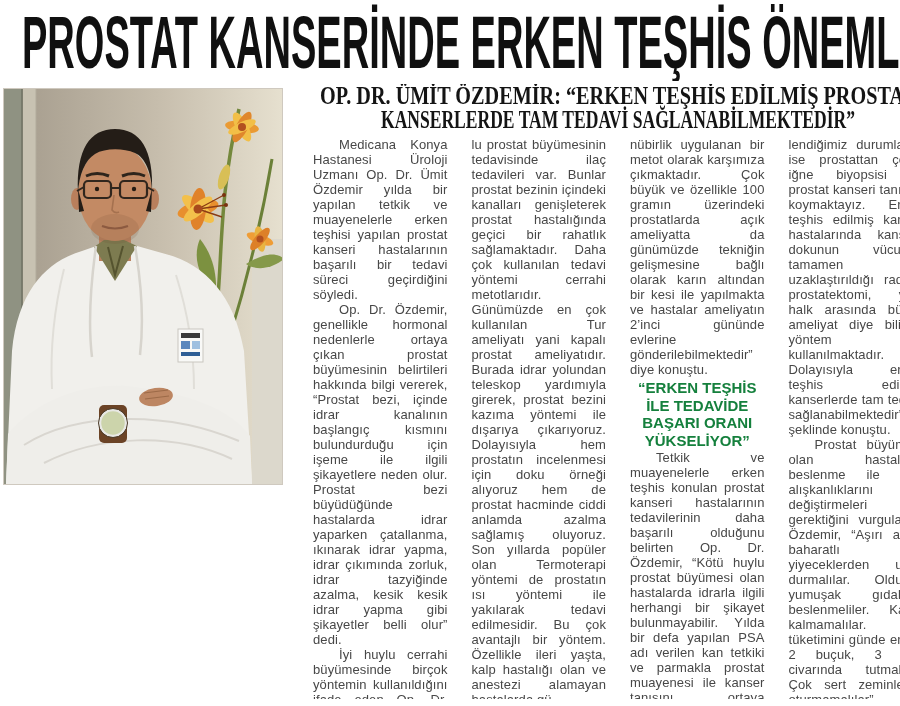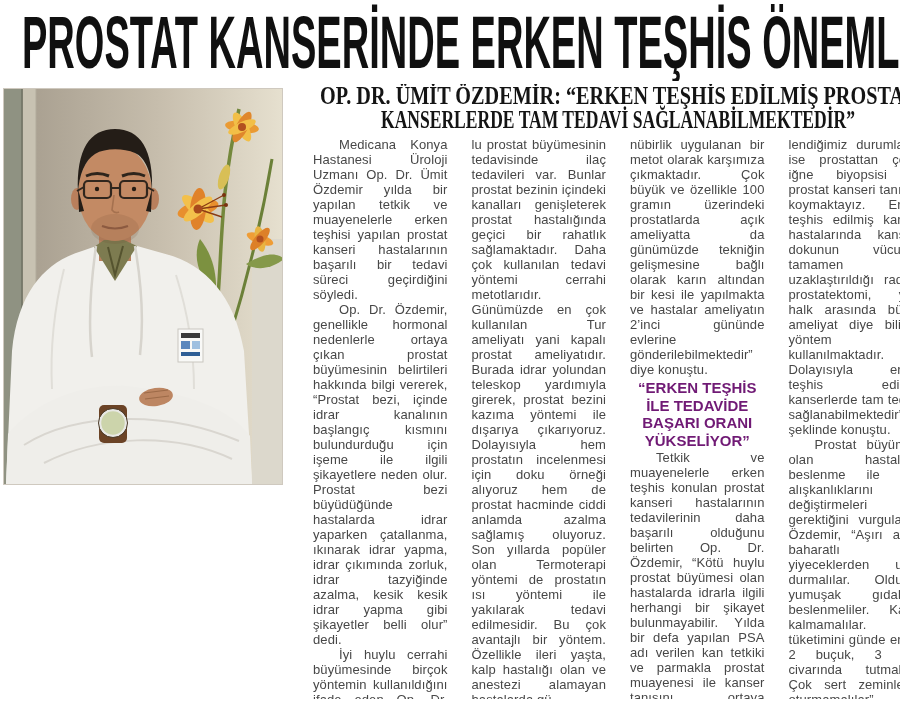--- a/index.html
+++ b/index.html
@@ -21,21 +21,21 @@
     display:flex;gap:24px;margin-top:3px;height:562px;overflow:hidden;
   }
   .col{
     flex:1 1 0;min-width:0;text-align:justify;
     font-size:13px;line-height:15px;color:#474747;
     letter-spacing:0.1px;
   }
   .col p{margin:0;}
   .col p.ind{text-indent:26px;}
   .col-subhead{
-    font-weight:bold;text-align:center;color:#701a75;
+    font-weight:bold;text-align:center;color:#15803d;
     font-size:15px;line-height:17.5px;margin:2px 0 1px 0;letter-spacing:0;
   }
   svg text{user-select:none;}
 </style>
 </head>
 <body>
 
 <div id="page">
 
   <div id="headline-wrap">

